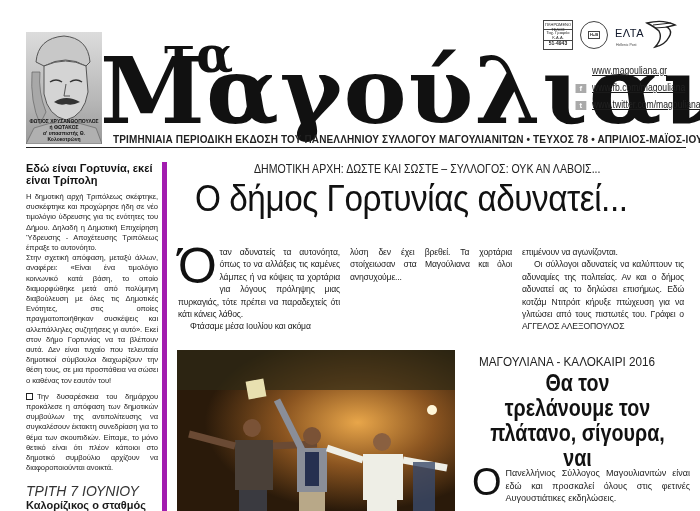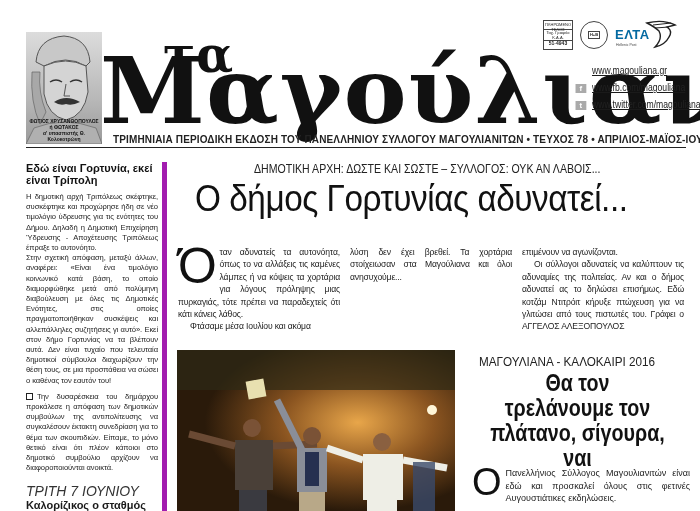--- a/index.html
+++ b/index.html
@@ -14,21 +14,21 @@
   .title-small { position: absolute; left: 163px; top: 30px; font-family: "DejaVu Serif", serif; font-weight: bold; font-size: 48px; line-height: 48px; letter-spacing: 1px; color: #111; transform: scaleY(1.05); }
   .title-big { position: absolute; left: 100px; top: 30px; font-family: "DejaVu Serif", serif; font-weight: bold; font-size: 92px; line-height: 92px; letter-spacing: 1px; color: #111; white-space: nowrap; transform: scaleX(1.03); transform-origin: left top; }
   .title-big span.t1 { position: relative; top: 15px; }
 
   .stamps { position: absolute; left: 543px; top: 19px; width: 150px; height: 34px; }
   .stamp-box { position: absolute; left: 0; top: 1px; width: 30px; height: 30px; border: 1px solid #444; font-size: 4px; line-height: 5px; text-align: center; color: #222; }
   .stamp-box .l1 { border-bottom: 1px solid #444; height: 9px; padding-top: 1px; }
   .stamp-box .l4 { font-weight: bold; font-size: 5px; border-top: 1px solid #444; }
   .stamp-circle { position: absolute; left: 37px; top: 2px; width: 28px; height: 28px; border: 1.5px solid #444; border-radius: 50%; font-size: 4px; text-align: center; }
   .stamp-circle .in { position: absolute; left: 7px; top: 9px; width: 12px; height: 8px; border: 1px solid #444; font-size: 4px; line-height: 6px; font-weight: bold; }
-  .elta { position: absolute; left: 72px; top: 8px; font-size: 13px; font-weight: bold; color: #0369a1; letter-spacing: 0.5px; }
+  .elta { position: absolute; left: 72px; top: 8px; font-size: 11px; font-weight: normal; color: #0f172a; letter-spacing: 0.5px; }
   .elta-sub { position: absolute; left: 73px; top: 24px; font-size: 3.5px; color: #444; }
   .elta-wing { position: absolute; left: 102px; top: 0px; }
 
   .links { position: absolute; left: 592px; top: 64px; width: 123px; text-decoration: underline; }
   .link-row { position: relative; height: 17px; font-family: "Liberation Sans Narrow", "Liberation Sans", sans-serif; font-size: 10.5px; color: #222; white-space: nowrap; transform: scaleX(0.82); transform-origin: left center; }
   .link-icon { position: absolute; left: -19px; top: 3px; width: 11px; height: 9px; background: #aaa; color: #fff; font-size: 8px; line-height: 9px; text-align: center; font-weight: bold; transform: scaleX(1.2); }
 
   .subtitle-bar { position: absolute; left: 101px; top: 134px; width: 585px; height: 14px; border-bottom: 1.5px solid #222; font-size: 10px; font-weight: bold; letter-spacing: 0.15px; color: #222; white-space: nowrap; padding-left: 12px; }
   .portrait-rule { position: absolute; left: 26px; top: 147px; width: 75px; border-top: 1.5px solid #222; }
 

